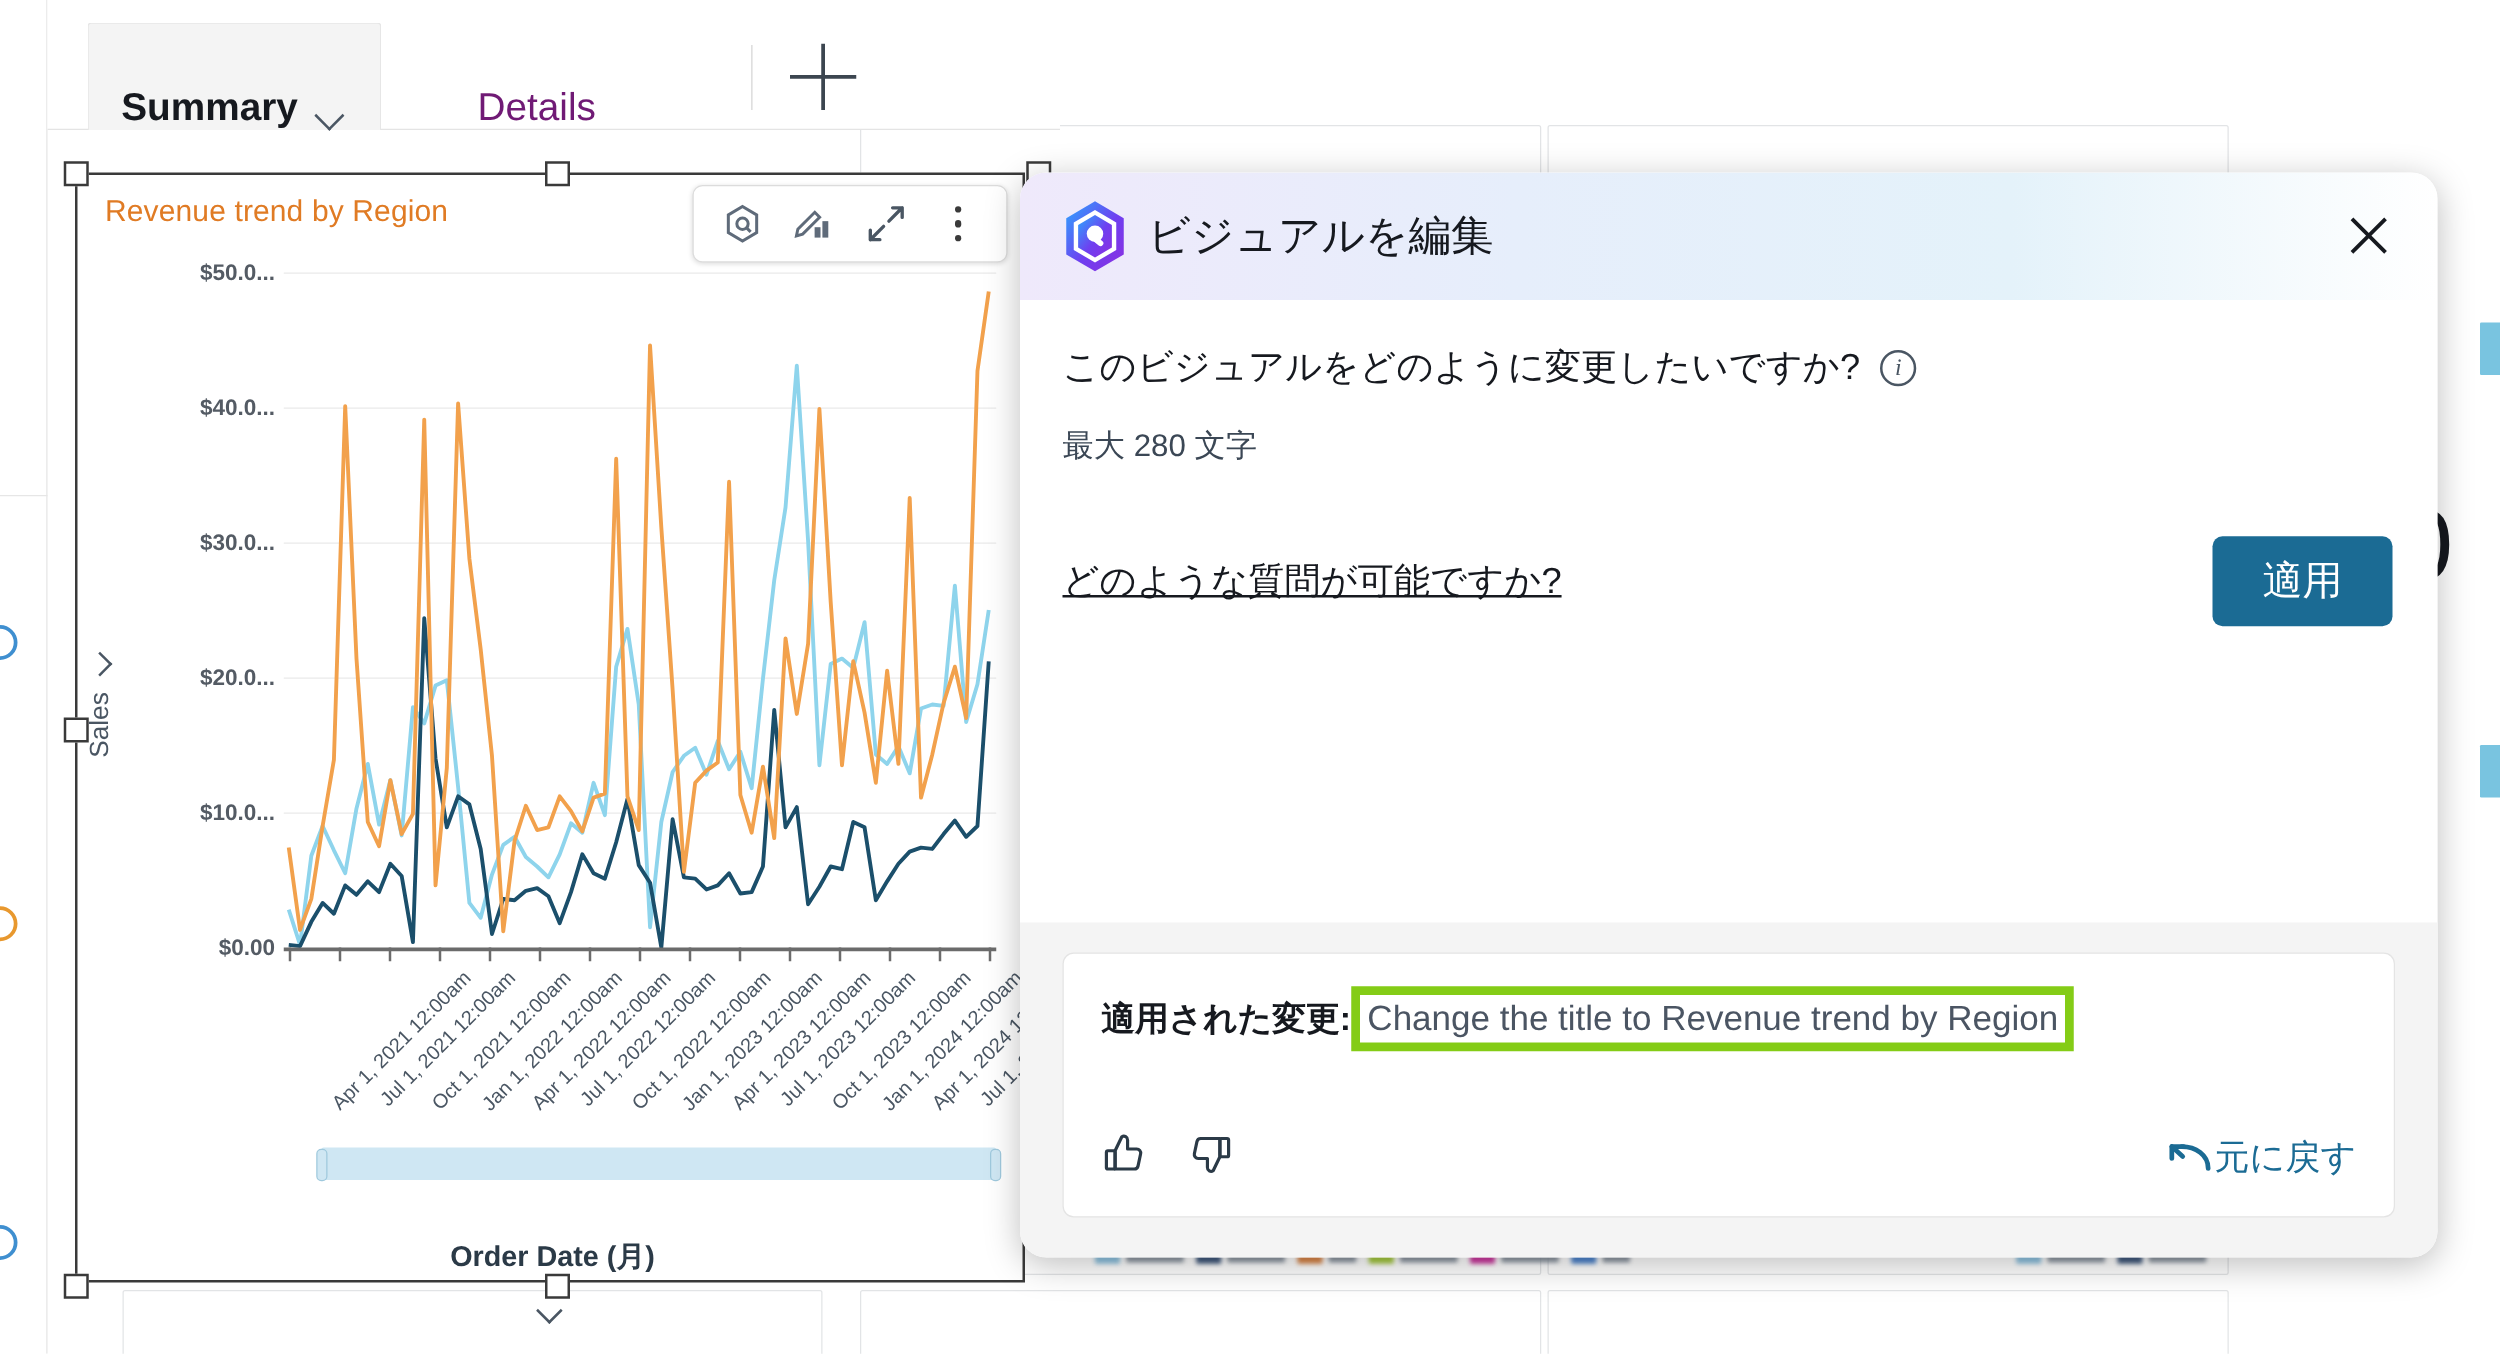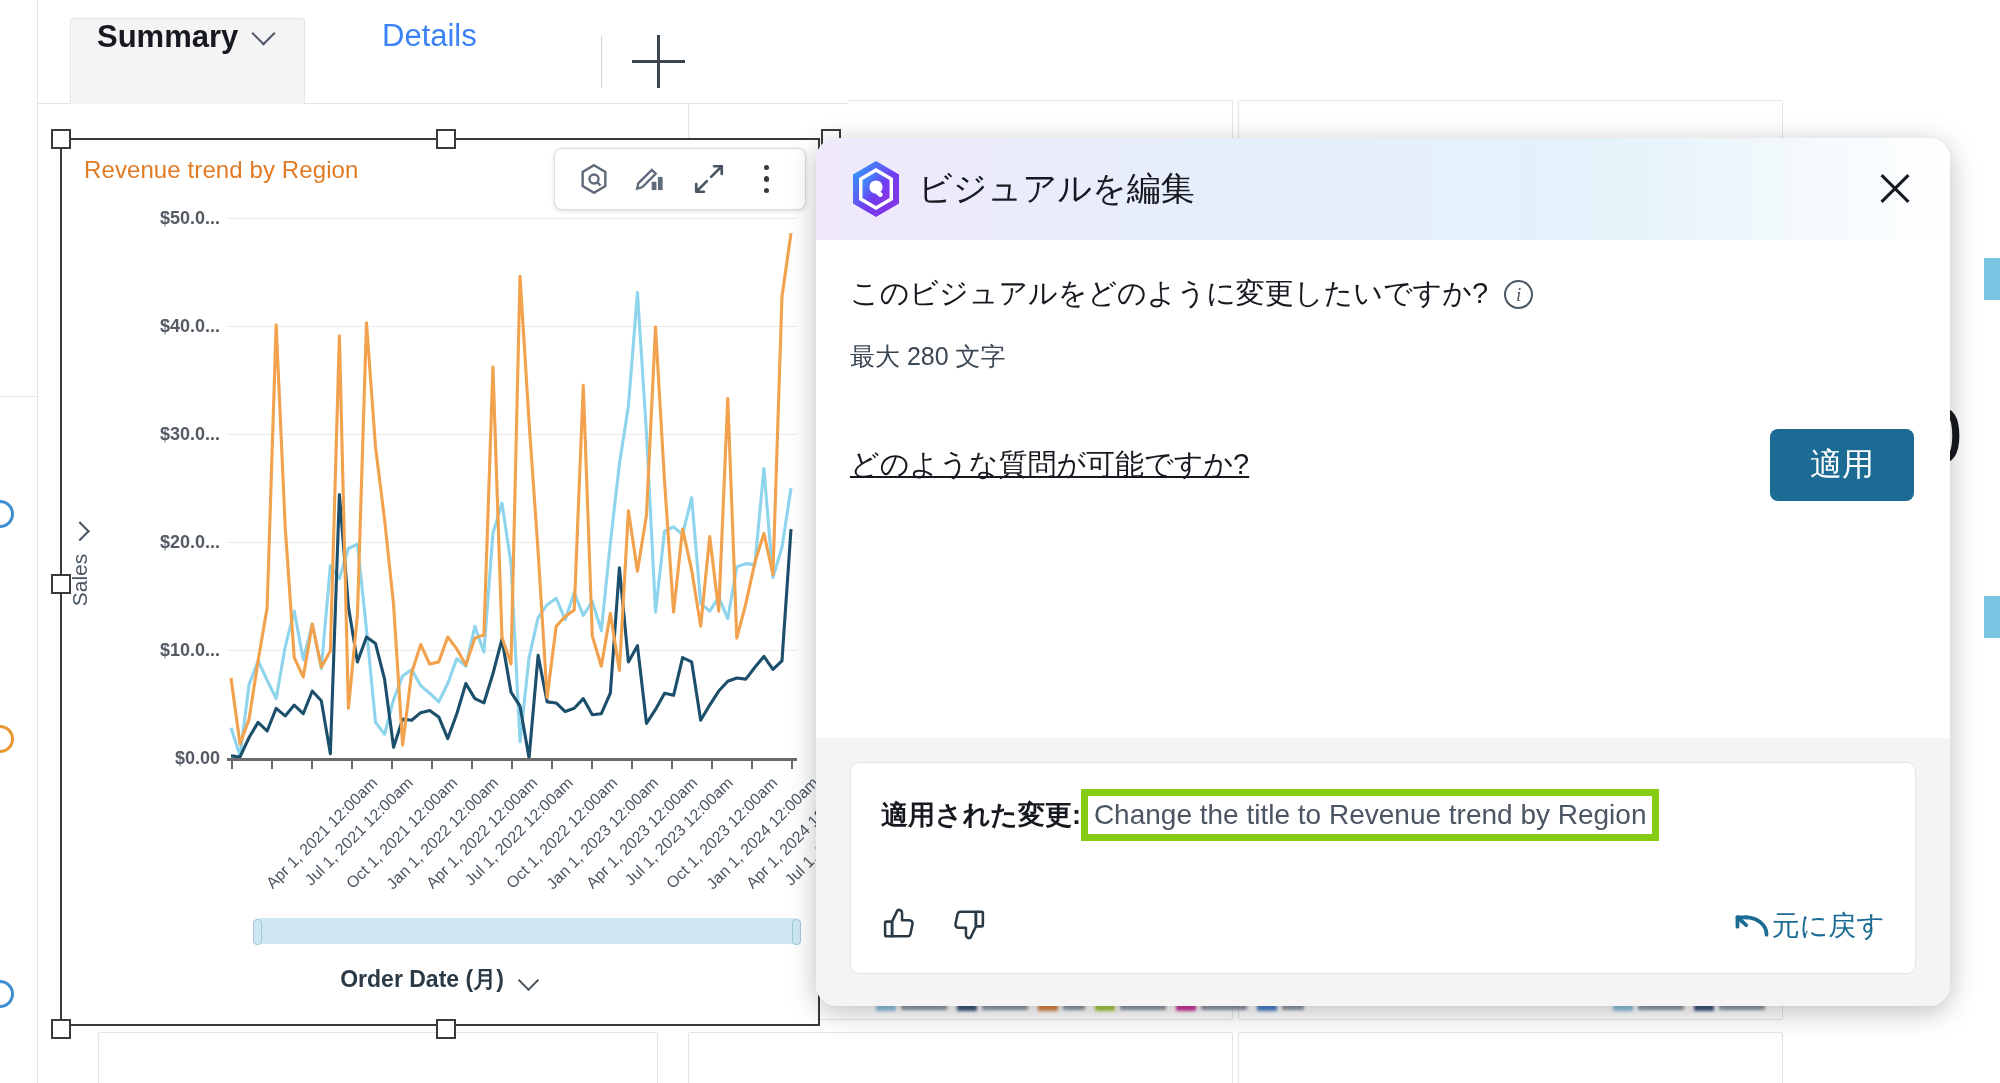--- a/index.html
+++ b/index.html
@@ -48,29 +48,29 @@
   .bg-legend-text { width: 46px; height: 8px; background: #7b8693; border-radius: 1px; }
   .bg-legend-text.s { width: 22px; }
 
   
   .tabstrip {
     position: absolute; left: 38px; top: 0; width: 810px; height: 104px;
     background: #ffffff; border-bottom: 1px solid #e4e4e4;
   }
   .tab {
     position: absolute; top: 18px; height: 86px;
-    display: flex; align-items: flex-start; gap: 14px; padding: 0 26px;
+    display: flex; align-items: flex-end; gap: 14px; padding: 0 26px;
   }
   .tab.active {
     left: 32px; background: #f4f4f4; border: 1px solid #e6e6e6; border-bottom: none;
     border-top-left-radius: 3px; border-top-right-radius: 3px;
   }
   .tab-label { font-size: 31px; color: #16191f; font-weight: 700; white-space: nowrap; }
   .tab.inactive { left: 318px; }
-  .tab.inactive .tab-label { font-weight: 400; color: #3b82f6; }
+  .tab.inactive .tab-label { font-weight: 400; color: #701a75; }
   .chev { display:inline-block; width: 26px; height: 26px; position: relative; }
   .chev::before {
     content: ""; position: absolute; left: 3px; top: 6px; width: 15px; height: 15px;
     border-right: 2.6px solid #4a5663; border-bottom: 2.6px solid #4a5663;
     transform: rotate(45deg);
   }
   .tab-sep { position: absolute; left: 563px; top: 36px; width: 1px; height: 52px; background: #d5d5d5; }
   .plus-tab { position: absolute; left: 594px; top: 34px; width: 56px; height: 56px; }
   .plus-tab::before, .plus-tab::after {
     content: ""; position: absolute; background: #3c4650;
@@ -139,23 +139,23 @@
     background: #cfe7f3; border-radius: 2px;
   }
   .scrollbar::before, .scrollbar::after {
     content:""; position:absolute; top: 1px; width: 7px; height: 24px;
     background: #cfe7f3; border: 1px solid #9fc9dd; border-radius: 4px;
   }
   .scrollbar::before { left: -4px; }
   .scrollbar::after { right: -4px; }
 
   .x-title {
-    position: absolute; left: 0; top: 824px; width: 760px;
+    position: absolute; left: 0; top: 850px; width: 760px;
     display: flex; align-items: center; justify-content: center; gap: 14px;
-    font-size: 23px; color: #2b3a47; font-weight: 700;
+    font-size: 23px; color: #2b3a47; font-weight: 700; flex-direction: column;
   }
   .x-title .chev::before { width: 13px; height: 13px; border-width: 2.4px; }
 
   
   .modal {
     position: absolute; left: 816px; top: 138px; width: 1134px; height: 868px;
     background: #ffffff; border-radius: 21px;
     box-shadow: 0 6px 28px rgba(0,0,0,.26);
     overflow: hidden;
   }

